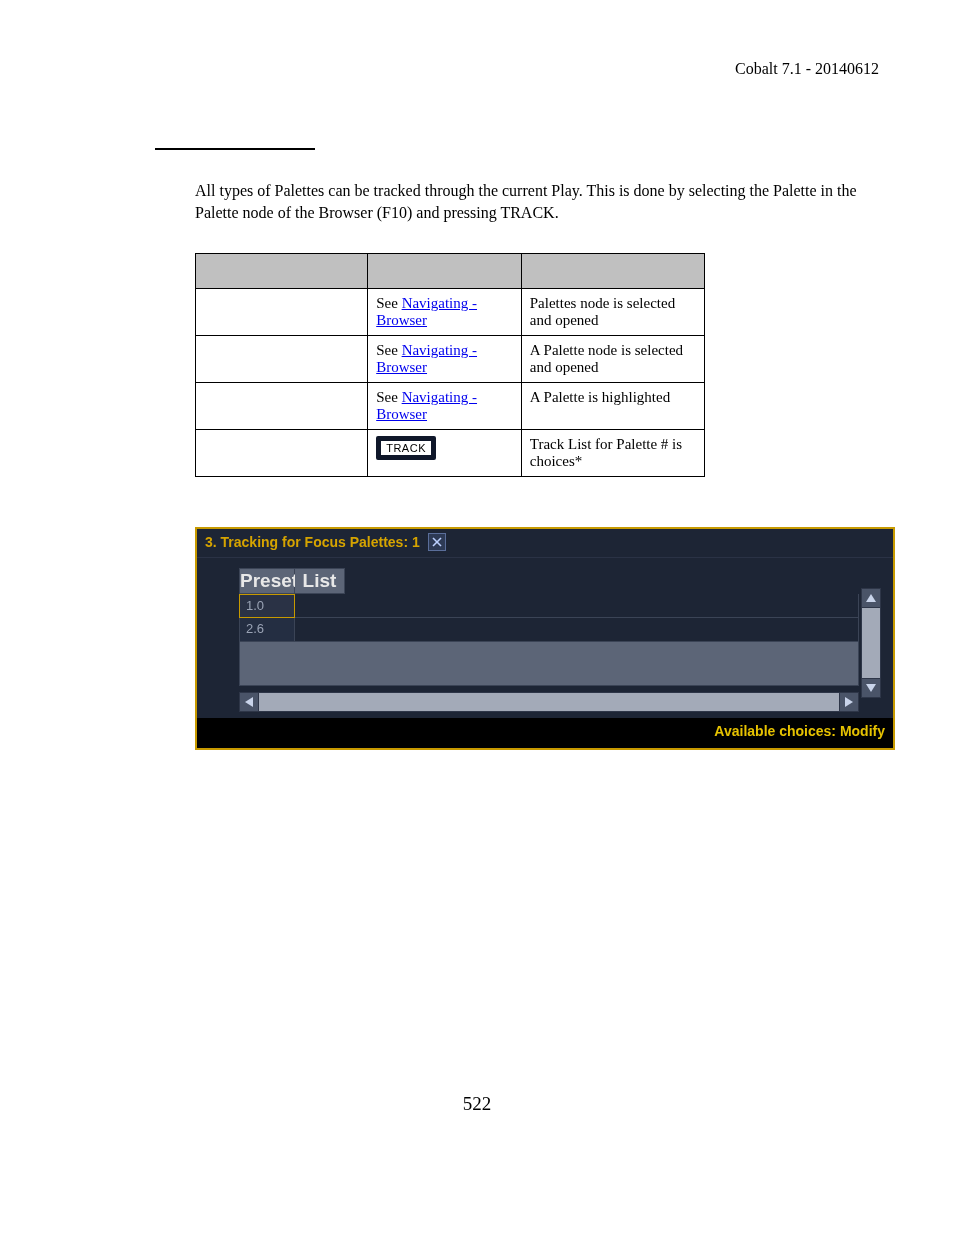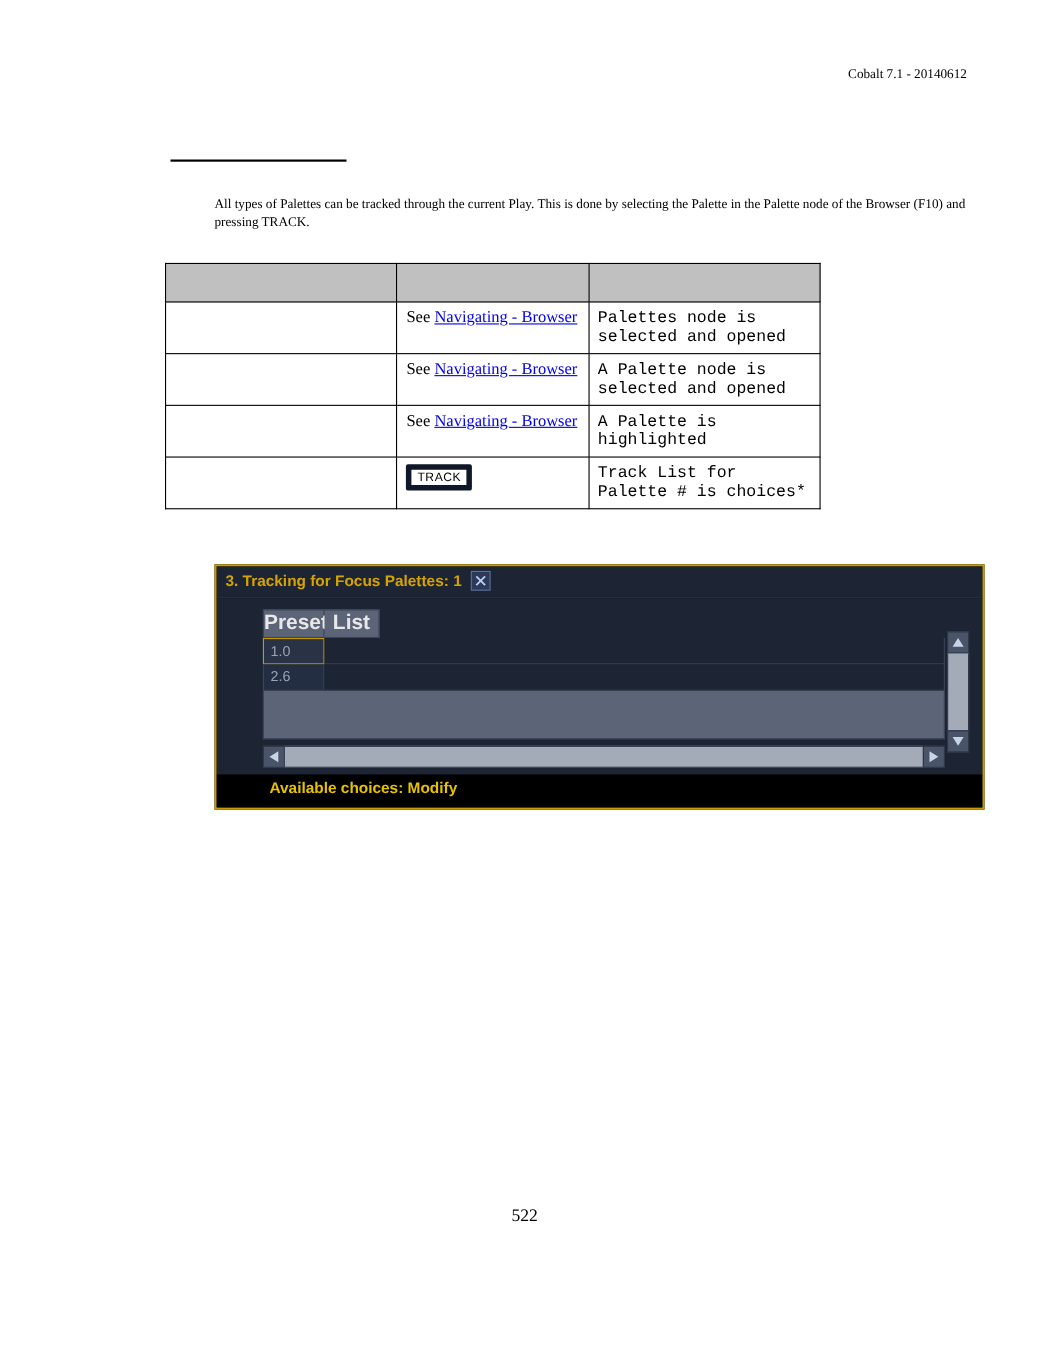--- a/index.html
+++ b/index.html
@@ -13,53 +13,53 @@
     position: relative;
   }
   .page {
     padding: 60px 75px 40px 75px;
     box-sizing: border-box;
     height: 100%;
     position: relative;
   }
   .header-right {
     text-align: right;
-    font-size: 12px;
+    font-size: 16px;
     margin-bottom: 70px;
   }
   .section-rule {
     width: 160px;
     border: none;
     border-top: 2px solid #000;
     margin: 0 0 30px 80px;
   }
   .intro {
     margin: 0 0 30px 120px;
     line-height: 1.35;
-    font-size: 12px;
+    font-size: 16px;
   }
   table.instr {
     border-collapse: collapse;
-    margin-left: 75px;
-    width: 596px;
+    margin-left: 120px;
+    width: 510px;
     font-size: 15px;
   }
   table.instr th, table.instr td {
     border: 1px solid #000;
     padding: 6px 8px;
     vertical-align: top;
     text-align: left;
   }
   table.instr th {
     background: #c0c0c0;
     height: 22px;
   }
   table.instr td.col-action { width: 185px; }
   table.instr td.col-console { width: 150px; }
-  table.instr td.col-feedback { width: 185px; font-family: Liberation Mono, monospace; }
+  table.instr td.col-feedback { width: 185px; }
   .link {
     color: #0000ee;
     text-decoration: underline;
     cursor: pointer;
   }
   .keycap {
     font-family: Arial, Helvetica, sans-serif;
     font-size: 11px;
     border: 5px solid #0f172a;
     border-radius: 2px;
@@ -201,34 +201,35 @@
     flex:1;
     background: #a3aab8;
     border-top: 1px solid #2e3648;
     border-bottom: 1px solid #2e3648;
     box-sizing: border-box;
   }
 
   .panel-footer {
     padding: 4px 8px 8px 48px;
     background: #000;
+    text-align: right;
   }
   .panel-footer-text {
     color: #e6c200;
     font-weight: bold;
     font-size: 14px;
   }
 
   .page-number {
     position: absolute;
     bottom: 120px;
     left: 0;
     width: 100%;
     text-align: center;
-    font-size: 16px;
+    font-size: 19px;
   }
 </style>
 </head>
 <body>
 
 <div class="page">
   <div class="header-right">Cobalt 7.1 - 20140612</div>
 
   <hr class="section-rule">
 

